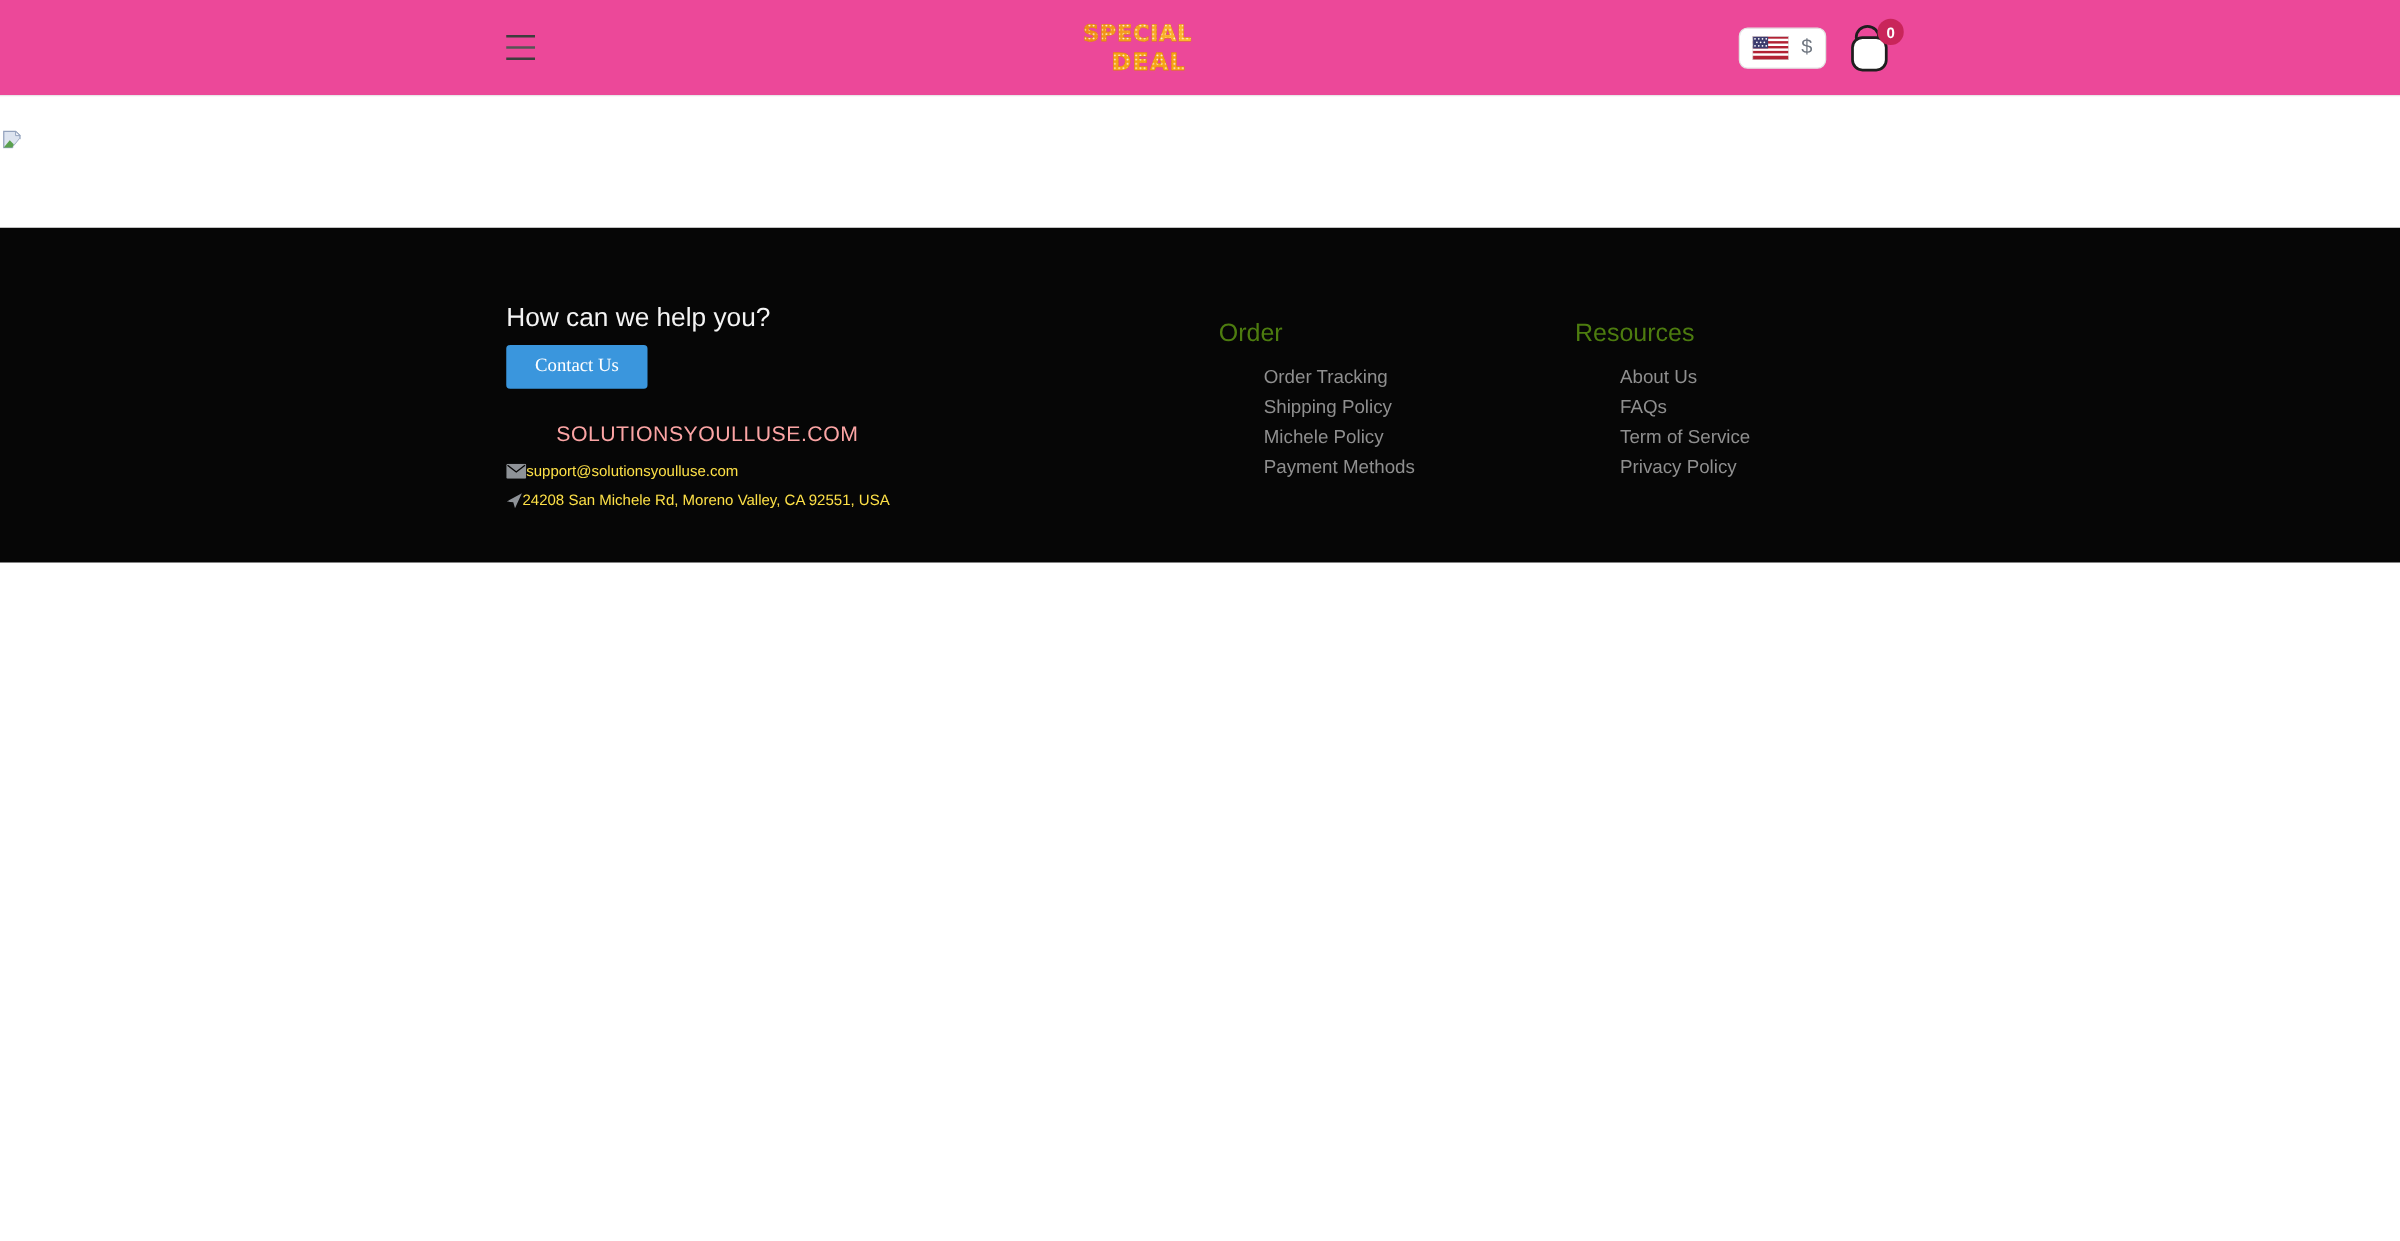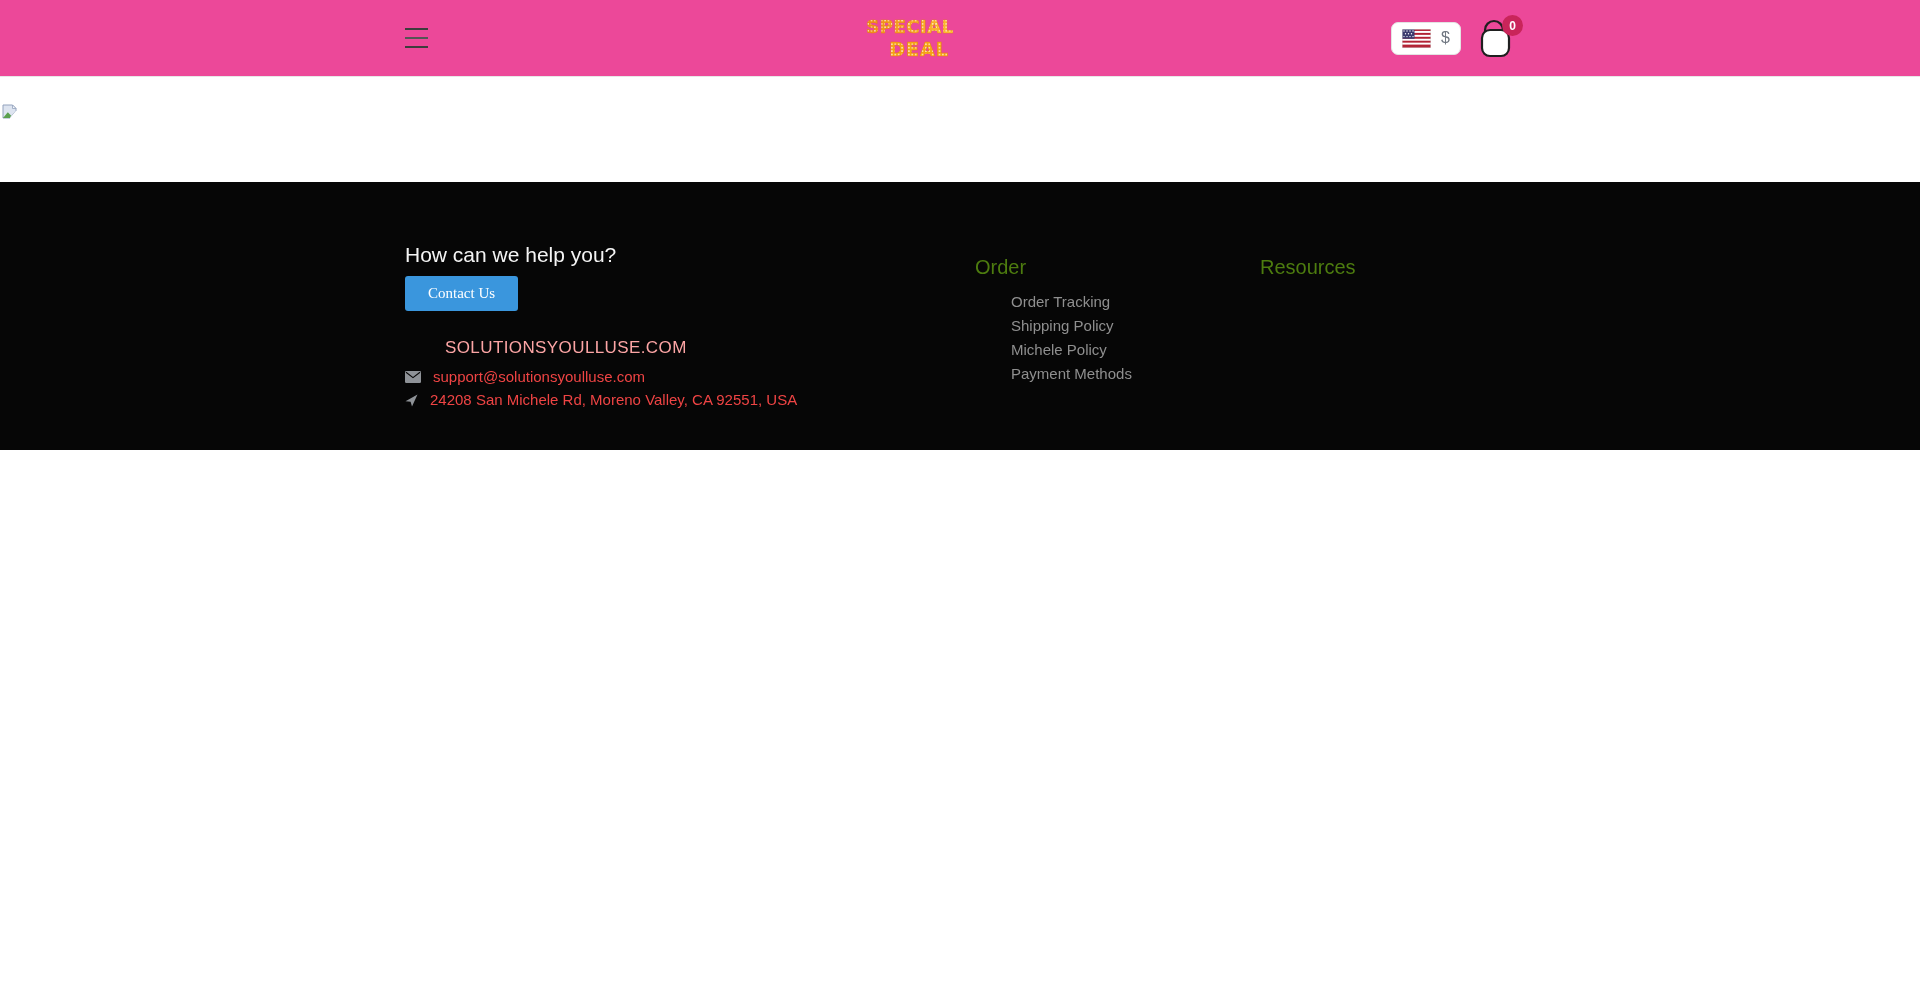--- a/index.html
+++ b/index.html
@@ -33,22 +33,22 @@
   
   .site-footer { background:#060606; padding:60px 0 40px; color:#fff; }
   .footer-inner { width:1110px; margin:0 auto; display:grid;
                   grid-template-columns:570px 285px 1fr; }
   .help-heading { font-size:21px; font-weight:normal; line-height:26px; margin-bottom:8px; color:#f4f4f4; }
   .contact-btn { display:inline-block; margin-top:0; padding:9px 23px; background:#3a96dd;
                  color:#fff; font-size:15px; border:none; border-radius:3px; cursor:pointer;
                  font-family:Liberation Serif, serif;text-align:right; }
   .brand { margin-top:26px; font-size:17px; line-height:22px; letter-spacing:.4px; color:#fca5a5;margin-left:40px; }
   .contact-list { margin-top:8px; list-style:none; }
-  .contact-list li { display:flex; align-items:center; gap:12px; line-height:20px;
-                     margin-top:3px; font-size:15px; color:#ef4444; }
+  .contact-list li { display:flex; align-items:center; line-height:20px;
+                     margin-top:3px; font-size:12px; color:#fde047; }
   .contact-list li:first-child { margin-top:0; }
   .contact-list .ficon { flex:0 0 auto; line-height:0; }
 
   .col-heading { font-size:20px; font-weight:normal; line-height:26px;
                  margin:12px 0 10px; color:#4d7c0f; }
   .link-list { list-style:none; }
   .link-list li { line-height:24px;margin-left:36px; }
   .link-list a { font-size:15px; color:#8f8f8f; text-decoration:none; cursor:pointer; }
 </style>
 </head>
@@ -167,16 +167,22 @@
       <ul class="link-list">
         <li><a>Order Tracking</a></li>
         <li><a>Shipping Policy</a></li>
         <li><a>Michele Policy</a></li>
         <li><a>Payment Methods</a></li>
       </ul>
     </div>
 
     <div>
       <h3 class="col-heading">Resources</h3>
+      <ul class="link-list">
+        <li><a>About Us</a></li>
+        <li><a>FAQs</a></li>
+        <li><a>Term of Service</a></li>
+        <li><a>Privacy Policy</a></li>
+      </ul>
     </div>
 
   </div>
 </footer>
 
 </body></html>

